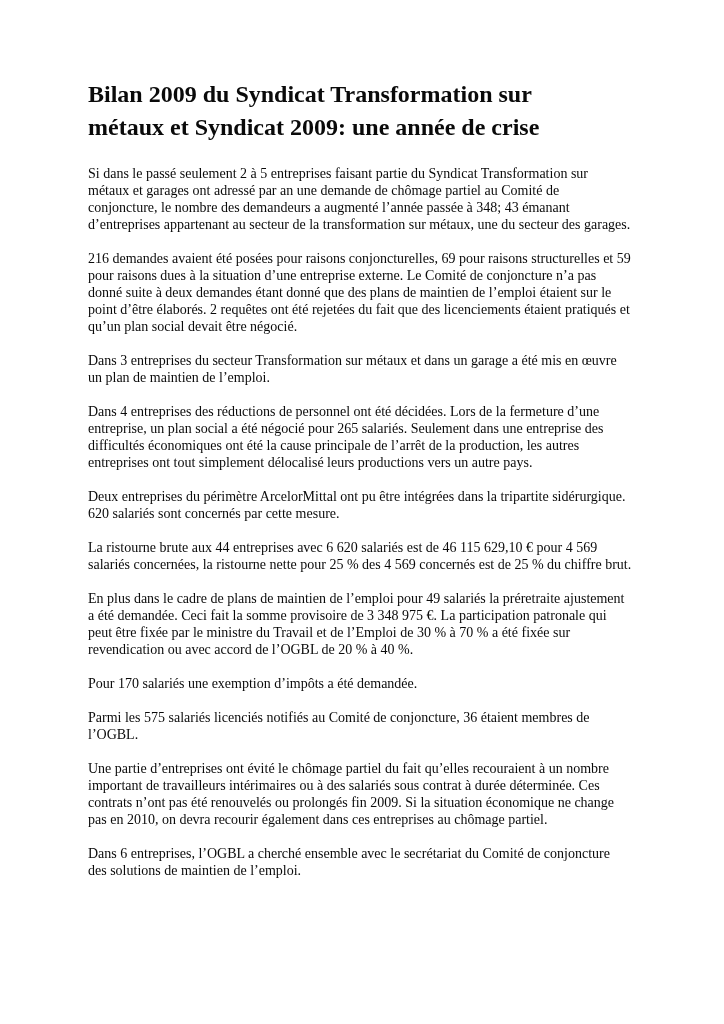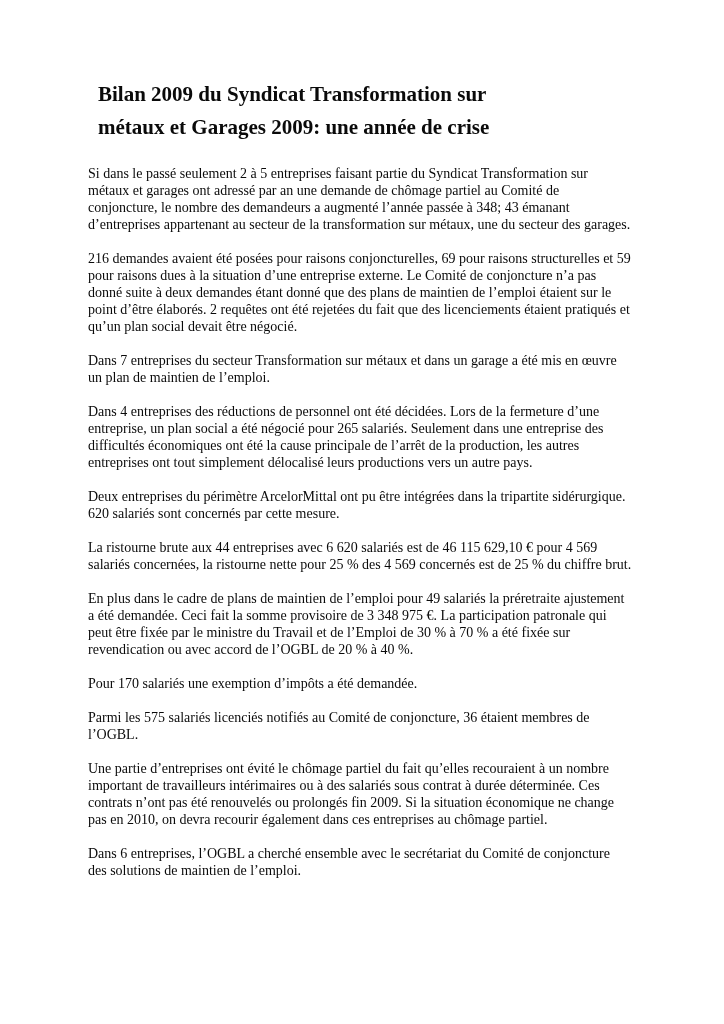--- a/index.html
+++ b/index.html
@@ -16,22 +16,22 @@
     font-family: "Liberation Serif", "DejaVu Serif", serif;
     color: #0a0a0a;
   }
   .content {
     position: absolute;
     left: 88px;
     top: 78px;
     width: 556px;
   }
   h1.doc-title {
-    margin: 0 0 21px 10px;
-    font-size: 21px;
+    margin: 0 0 21px 0;
+    font-size: 24px;
     line-height: 33px;
     font-weight: bold;
     letter-spacing: 0;
   }
   h1.doc-title .title-line {
     display: block;
     white-space: nowrap;
   }
   p.doc-paragraph {
     margin: 0 12px 17px 0;
@@ -40,25 +40,25 @@
     text-align: left;
   }
 </style>
 </head>
 <body>
 
 <div class="page">
   <div class="content">
     <h1 class="doc-title">
       <span class="title-line">Bilan 2009 du Syndicat Transformation sur</span>
-      <span class="title-line">métaux et Garages 2009: une année de crise</span>
+      <span class="title-line">métaux et Syndicat 2009: une année de crise</span>
     </h1>
     <p class="doc-paragraph">Si dans le passé seulement 2 à 5 entreprises faisant partie du Syndicat Transformation sur métaux et garages ont adressé par an une demande de chômage partiel au Comité de conjoncture, le nombre des demandeurs a augmenté l’année passée à 348; 43 émanant d’entreprises appartenant au secteur de la transformation sur métaux, une du secteur des garages.</p>
     <p class="doc-paragraph">216 demandes avaient été posées pour raisons conjoncturelles, 69 pour raisons structurelles et 59 pour raisons dues à la situation d’une entreprise externe. Le Comité de conjoncture n’a pas donné suite à deux demandes étant donné que des plans de maintien de l’emploi étaient sur le point d’être élaborés. 2 requêtes ont été rejetées du fait que des licenciements étaient pratiqués et qu’un plan social devait être négocié.</p>
-    <p class="doc-paragraph">Dans 7 entreprises du secteur Transformation sur métaux et dans un garage a été mis en œuvre un plan de maintien de l’emploi.</p>
+    <p class="doc-paragraph">Dans 3 entreprises du secteur Transformation sur métaux et dans un garage a été mis en œuvre un plan de maintien de l’emploi.</p>
     <p class="doc-paragraph">Dans 4 entreprises des réductions de personnel ont été décidées. Lors de la fermeture d’une entreprise, un plan social a été négocié pour 265 salariés. Seulement dans une entreprise des difficultés économiques ont été la cause principale de l’arrêt de la production, les autres entreprises ont tout simplement délocalisé leurs productions vers un autre pays.</p>
     <p class="doc-paragraph">Deux entreprises du périmètre ArcelorMittal ont pu être intégrées dans la tripartite sidérurgique. 620 salariés sont concernés par cette mesure.</p>
     <p class="doc-paragraph">La ristourne brute aux 44 entreprises avec 6 620 salariés est de 46 115 629,10 € pour 4 569 salariés concernées, la ristourne nette pour 25 % des 4 569 concernés est de 25 % du chiffre brut.</p>
     <p class="doc-paragraph">En plus dans le cadre de plans de maintien de l’emploi pour 49 salariés la préretraite ajustement a été demandée. Ceci fait la somme provisoire de 3 348 975 €. La participation patronale qui peut être fixée par le ministre du Travail et de l’Emploi de 30 % à 70 % a été fixée sur revendication ou avec accord de l’OGBL de 20 % à 40 %.</p>
     <p class="doc-paragraph">Pour 170 salariés une exemption d’impôts a été demandée.</p>
     <p class="doc-paragraph">Parmi les 575 salariés licenciés notifiés au Comité de conjoncture, 36 étaient membres de l’OGBL.</p>
     <p class="doc-paragraph">Une partie d’entreprises ont évité le chômage partiel du fait qu’elles recouraient à un nombre important de travailleurs intérimaires ou à des salariés sous contrat à durée déterminée. Ces contrats n’ont pas été renouvelés ou prolongés fin 2009. Si la situation économique ne change pas en 2010, on devra recourir également dans ces entreprises au chômage partiel.</p>
     <p class="doc-paragraph">Dans 6 entreprises, l’OGBL a cherché ensemble avec le secrétariat du Comité de conjoncture des solutions de maintien de l’emploi.</p>
   </div>
 </div>

